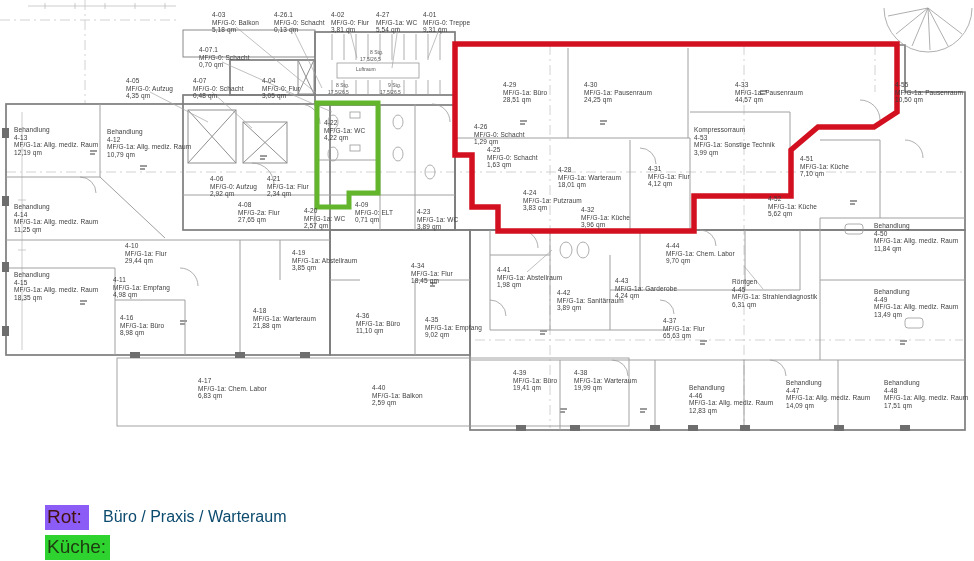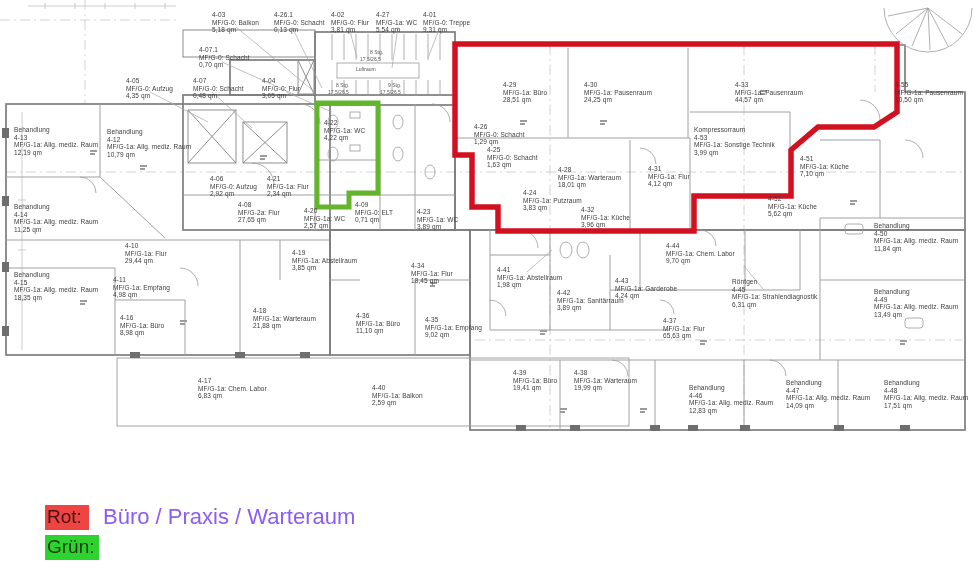--- a/index.html
+++ b/index.html
@@ -10,21 +10,21 @@
   .labels{position:absolute;left:0;top:0;width:974px;height:495px;}
   .room-label{position:absolute;font-size:6.5px;line-height:7.6px;color:#3c3c3c;
               white-space:nowrap;letter-spacing:0.1px;}
   .room-label span{display:block;}
   .plan-note{position:absolute;font-size:5px;line-height:6px;color:#555;white-space:nowrap;}
   .legend{position:absolute;left:45px;top:504px;}
   .legend-row{display:flex;align-items:center;margin-bottom:4px;height:26px;}
   .swatch{display:inline-block;font-size:19px;font-weight:400;padding:1px 4px 2px 2px;
           margin-right:14px;color:#44120e;min-width:38px;}
   .legend-row.gruen .swatch{color:#1e3a10;margin-right:8px;}
-  .legend-text{font-size:22px;color:#8b5cf6;}
+  .legend-text{font-size:16px;color:#0c4a6e;}
 </style>
 </head>
 <body>
 
 <div class="page">
   <div class="plan">
     <svg width="974" height="495" viewBox="0 0 974 495">
 
       <g stroke="#b8b8b8" stroke-width="0.7">
         <line x1="28" y1="6" x2="176" y2="6"></line>
@@ -552,20 +552,20 @@
         <div class="plan-note" style="left: 356px; top: 66px;">Luftraum</div>
         <div class="plan-note" style="left: 336px; top: 82px;">8 Stg.</div>
         <div class="plan-note" style="left: 328px; top: 89px;">17,5/26,5</div>
         <div class="plan-note" style="left: 388px; top: 82px;">9 Stg.</div>
         <div class="plan-note" style="left: 380px; top: 89px;">17,5/26,5</div>
       </div>
   </div>
 
   <div class="legend">
     <div class="legend-row rot">
-      <span class="swatch" style="background: #ef4444;">Rot:</span>
+      <span class="swatch" style="background: #8b5cf6;">Rot:</span>
       <span class="legend-text">Büro / Praxis / Warteraum</span>
     </div>
     <div class="legend-row gruen">
-      <span class="swatch" style="background: rgb(47, 211, 47);">Grün:</span>
+      <span class="swatch" style="background: rgb(47, 211, 47);">Küche:</span>
     </div>
   </div>
 </div>
 
 </body></html>

